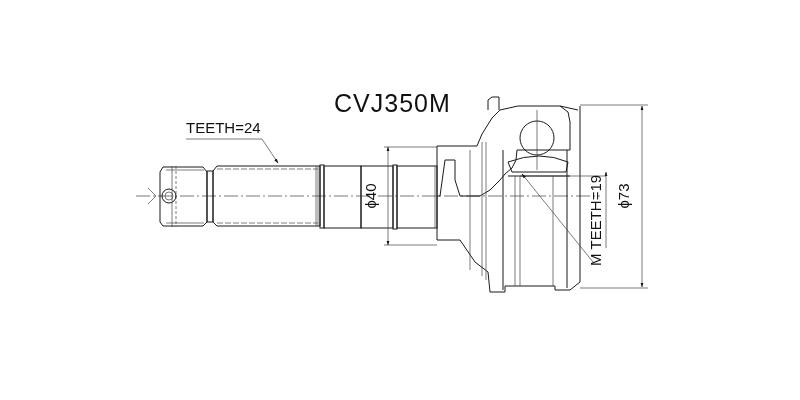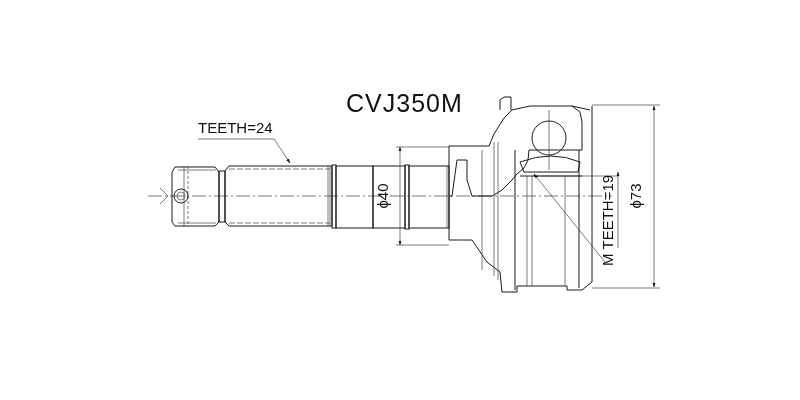--- a/index.html
+++ b/index.html
@@ -1,17 +1,17 @@
 <!DOCTYPE html>
 <html><head>
 <meta charset="utf-8">
 <style>
   html, body { margin: 0; padding: 0; background: #ffffff; }
   body { width: 800px; height: 400px; overflow: hidden; position: relative; font-family: "Liberation Sans", sans-serif; }
-  .canvas { position: absolute; left: 0; top: 0; width: 664px; height: 400px; padding-left: 12px; }
+  .canvas { position: absolute; left: 0; top: 0; width: 664px; height: 400px; }
   svg { display: block; }
   .ln { stroke: #1a1a1a; stroke-width: 1; fill: none; }
   .thin { stroke: #444; stroke-width: 0.7; fill: none; }
   .center { stroke: #555; stroke-width: 0.8; fill: none; stroke-dasharray: 14 3 2 3; }
   .hatch { stroke: #333; stroke-width: 0.7; }
   .lbl { font-family: "Liberation Sans", sans-serif; fill: #111; }
   .title { font-size: 25px; letter-spacing: 1px; font-stretch: condensed; }
   .dim { font-size: 15px; }
 </style>
 </head>

